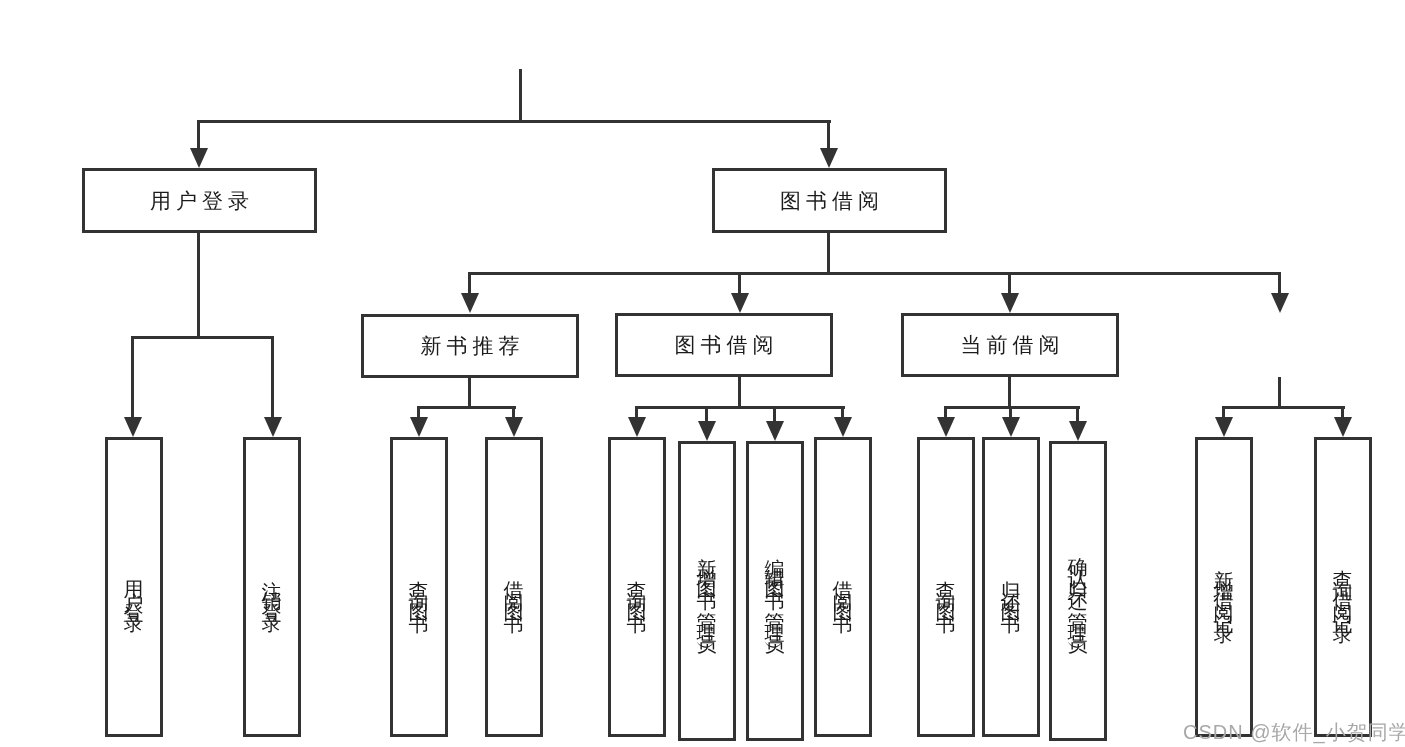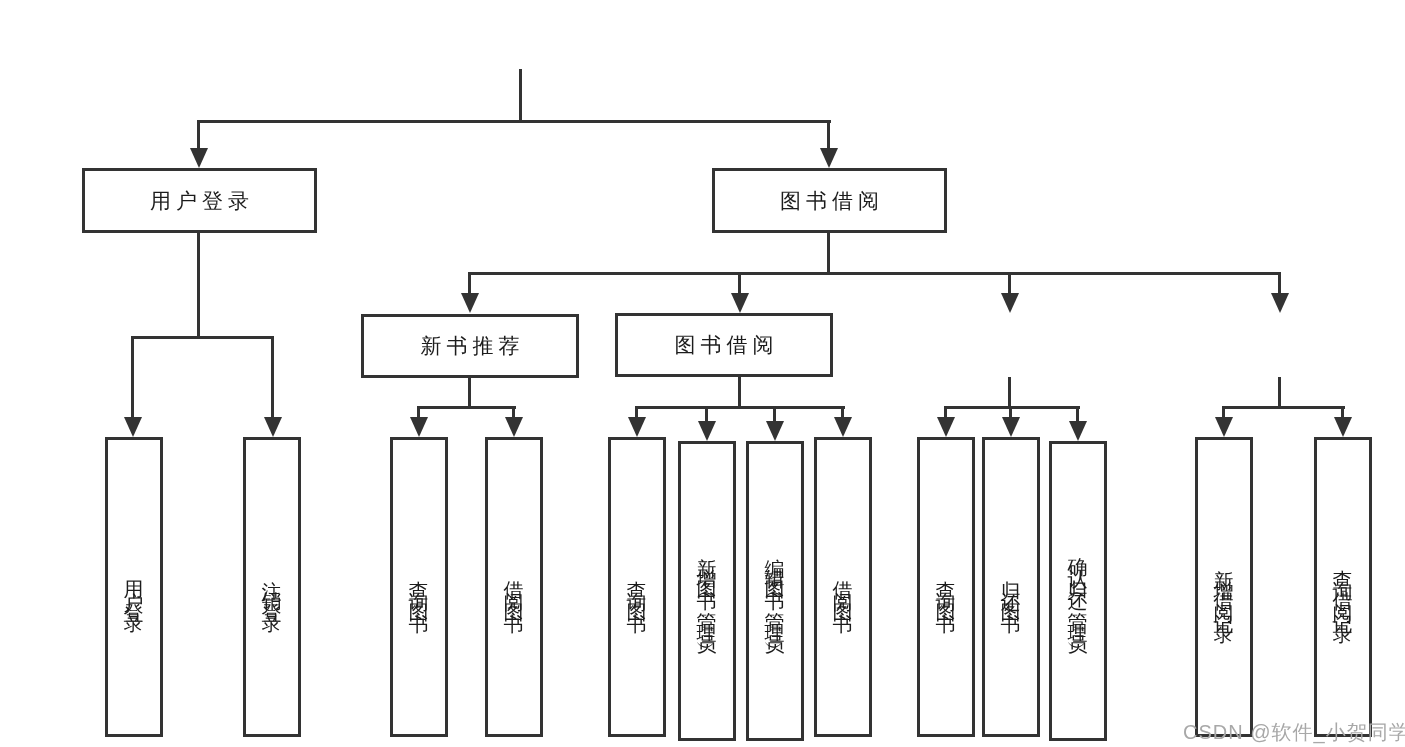--- a/index.html
+++ b/index.html
@@ -104,20 +104,23 @@
   <div class="arr" style="left:1001px;top:293px"></div>
   <div class="vline" style="left:1278px;top:272px;height:23px"></div>
   <div class="arr" style="left:1271px;top:293px"></div>
 
   <div class="hbox" style="left:361px;top:314px;width:218px;height:64px">
     <span>新书推荐</span>
   </div>
   <div class="hbox" style="left:615px;top:313px;width:218px;height:64px">
     <span>图书借阅</span>
   </div>
+  <div class="hbox" style="left:901px;top:313px;width:218px;height:64px">
+    <span>当前借阅</span>
+  </div>
 
   <div class="vline" style="left:468px;top:377px;height:29px"></div>
   <div class="hline" style="left:417px;top:406px;width:99px"></div>
   <div class="vline" style="left:417px;top:406px;height:12px"></div>
   <div class="arr" style="left:410px;top:417px"></div>
   <div class="vline" style="left:512px;top:406px;height:12px"></div>
   <div class="arr" style="left:505px;top:417px"></div>
 
   <div class="vline" style="left:738px;top:377px;height:29px"></div>
   <div class="hline" style="left:635px;top:406px;width:210px"></div>

